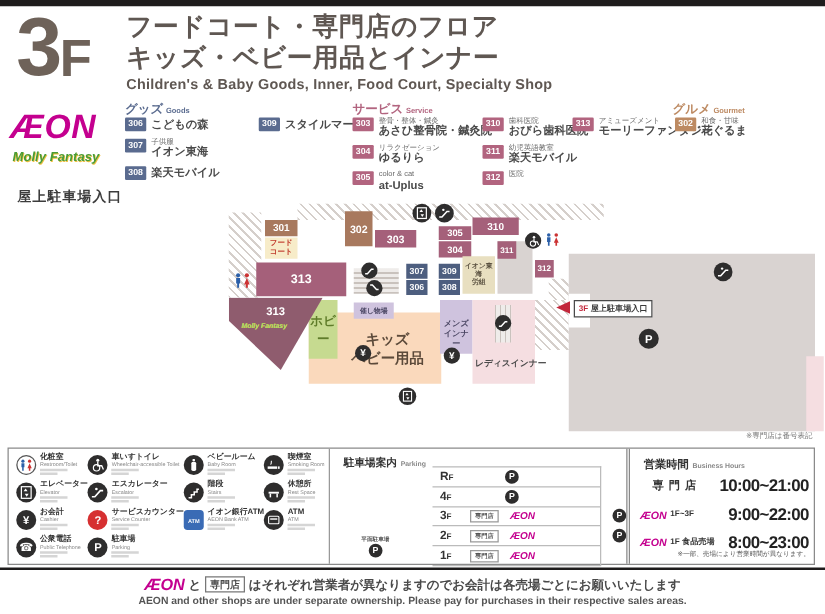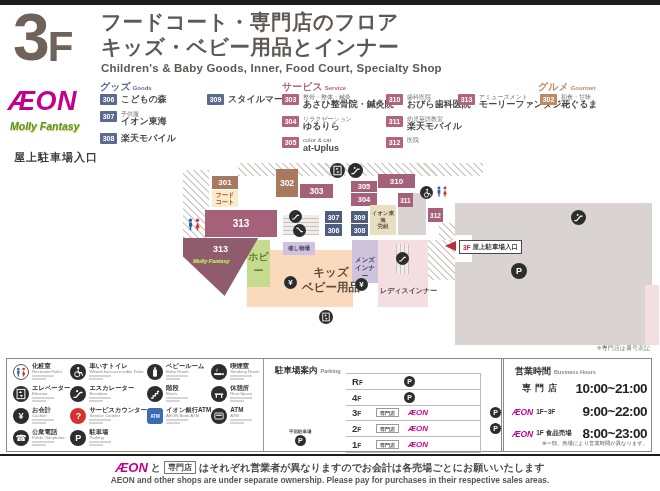--- a/index.html
+++ b/index.html
@@ -256,21 +256,21 @@
     <span>労組</span>
   </div>
 
   <div class="peach" style="left:64px;top:90px;width:106px;height:57px;"></div>
   <div class="molly313">
     <span class="num">313</span>
     <span class="mlogo">Molly Fantasy</span>
   </div>
   <div class="green" style="left:64px;top:80px;width:23px;height:47px;text-align:center;">ホビー</div>
   <div class="lav" style="left:100px;top:82px;width:32px;height:13px;font-size:5.5px;">催し物場</div>
-  <div class="kids-label" style="left:105px;top:105px;width:86px;font-family:Liberation Serif, serif;">
+  <div class="kids-label" style="left:84px;top:105px;width:86px;font-family:Liberation Serif, serif;">
     <div>キッズ</div>
     <div>ベビー用品</div>
   </div>
   <div class="lav" style="left:169px;top:80px;width:26px;height:43px;font-size:6.5px;flex-direction:column;line-height:1.2;align-items:center;justify-content:flex-start;padding-top:16px;box-sizing:border-box;">
     <div>メンズ</div>
     <div>インナー</div>
   </div>
   <div class="pinkarea" style="left:195px;top:80px;width:50px;height:67px;"></div>
   <div class="maplabel" style="left:197px;top:126px;font-size:7px;white-space:nowrap;">レディスインナー</div>
 

